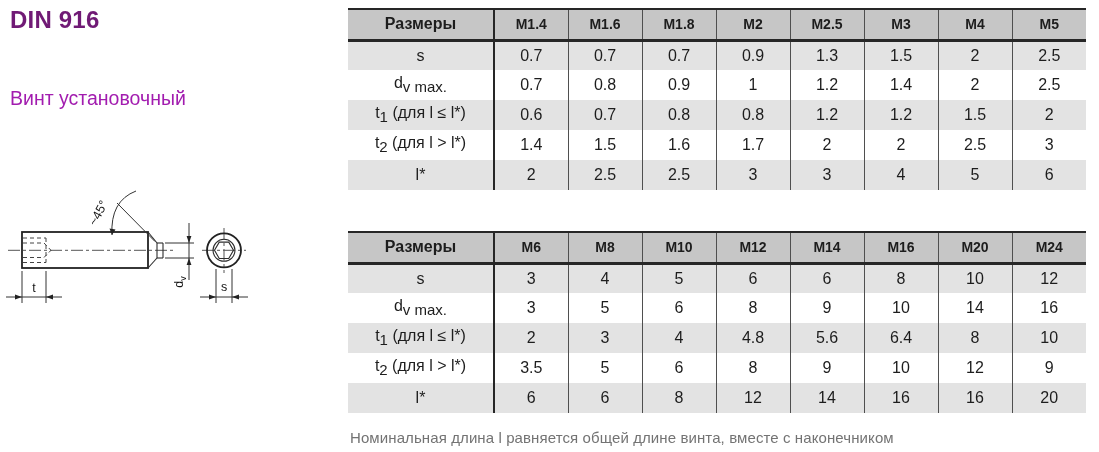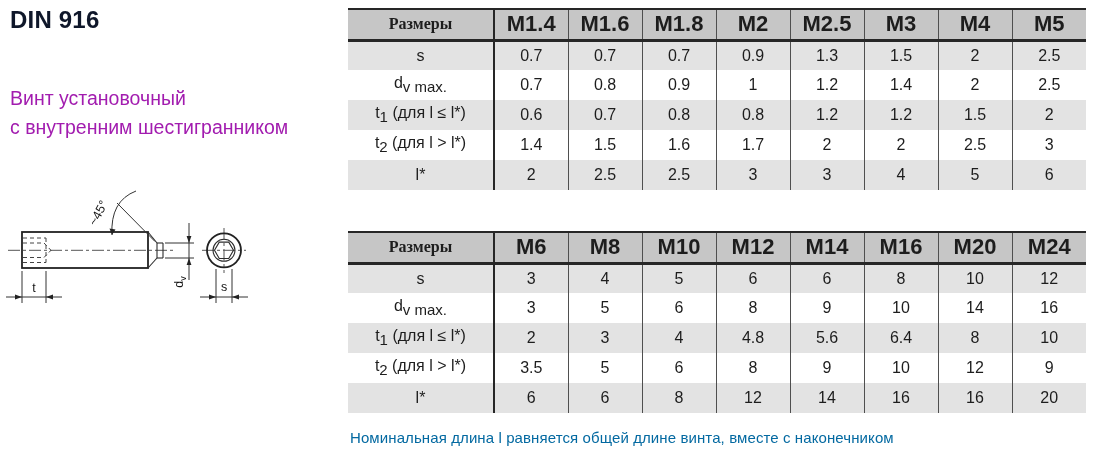--- a/index.html
+++ b/index.html
@@ -1,47 +1,47 @@
 <!DOCTYPE html>
 <html style="--header-bg: #c6c6c6; --stripe-bg: #e3e3e3; --border-dark: #262626; --grid-line: #4f4f4f;"><head>
 <meta charset="utf-8">
 <style>
   * { margin:0; padding:0; box-sizing:border-box; }
   html,body { background:#fff; }
   body { font-family:"Liberation Sans", sans-serif; color:#1c1c1c; }
   .stage { position:relative; width:1099px; height:452px; background:#fff; overflow:hidden; }
 
   
-  .std-head { position:absolute; left:10px; top:4px; font-weight:bold; font-size:24px; line-height:31px; color:#0f172a; letter-spacing:0.2px; }
+  .std-head { position:absolute; left:10px; top:4px; font-weight:bold; font-size:24px; line-height:31px; color:#701a75; letter-spacing:0.2px; }
   .desc-block { position:absolute; left:10px; top:84px; font-size:19.5px; line-height:28.5px; color:#a21caf; }
 
   
   .drawing { position:absolute; left:0; top:185px; width:270px; height:150px; }
 
   
   .tbl { position:absolute; left:348px; width:738px; }
   .tbl-1 { top:8px; }
   .tbl-2 { top:231px; }
   .dim-table { border-collapse:collapse; table-layout:fixed; width:738px;
                border-top:2px solid var(--border-dark,#262626); }
   .dim-table th, .dim-table td { text-align:center; vertical-align:middle;
                font-size:16px; color:#1d1d1d; height:30px; padding:0 2px; }
   .dim-table thead th { background:var(--header-bg,#c6c6c6); font-weight:bold;
-               border-bottom:3px solid var(--border-dark,#262626); height:31px; font-size:22px; }
-  .dim-table thead th:first-child { font-size:16px;font-family:Liberation Serif, serif; }
+               border-bottom:3px solid var(--border-dark,#262626); height:31px; font-size:14px; }
+  .dim-table thead th:first-child { font-size:16px; }
   .dim-table th, .dim-table td { border-right:1px solid var(--grid-line,#4f4f4f); }
   .dim-table tr > *:last-child { border-right:none; }
   .dim-table tr > *:first-child { border-right:2px solid var(--border-dark,#262626); }
   .dim-table tbody th { font-weight:normal; }
   .dim-table tbody tr.stripe { background:var(--stripe-bg,#e3e3e3); }
   .dim-table tbody tr.plain { background:#ffffff; }
   .dim-table sub { font-size:15px; }
 
   
-  .footnote { position:absolute; left:350px; top:429px; font-size:15px; color:#0369a1; letter-spacing:0.1px; }
+  .footnote { position:absolute; left:350px; top:429px; font-size:15px; color:#737373; letter-spacing:0.1px; }
 
   
   .outline { stroke:#222; stroke-width:1.8; fill:none; }
   .thin    { stroke:#2c2c2c; stroke-width:1.1; fill:none; }
   .dashed  { stroke:#444; stroke-width:1; fill:none; stroke-dasharray:4 3; }
   .axis    { stroke:#555; stroke-width:1; fill:none; stroke-dasharray:12 3 3 3; }
   .dim     { stroke:#333; stroke-width:1; fill:none; }
   .arrow   { fill:#222; stroke:none; }
   .dimtext { font-size:12.5px; fill:#141414; }
 </style>
@@ -49,21 +49,20 @@
 <body>
 
 <div class="stage">
 
   <div class="std-head">
     <div>DIN 916</div>
   </div>
 
   <div class="desc-block">
     <div>Винт установочный</div>
-    <div>с внутренним шестигранником</div>
   </div>
 
   <svg class="drawing" viewBox="0 0 270 150">
 
     <g>
       <line class="axis" x1="8" y1="65.3" x2="176" y2="65.3"></line>
       <rect class="outline" x="22" y="47" width="126" height="36"></rect>
       <line class="thin" x1="148" y1="47" x2="157" y2="58"></line>
       <line class="thin" x1="148" y1="83" x2="157" y2="73"></line>
       <line class="thin" x1="157" y1="58" x2="163" y2="58"></line>

